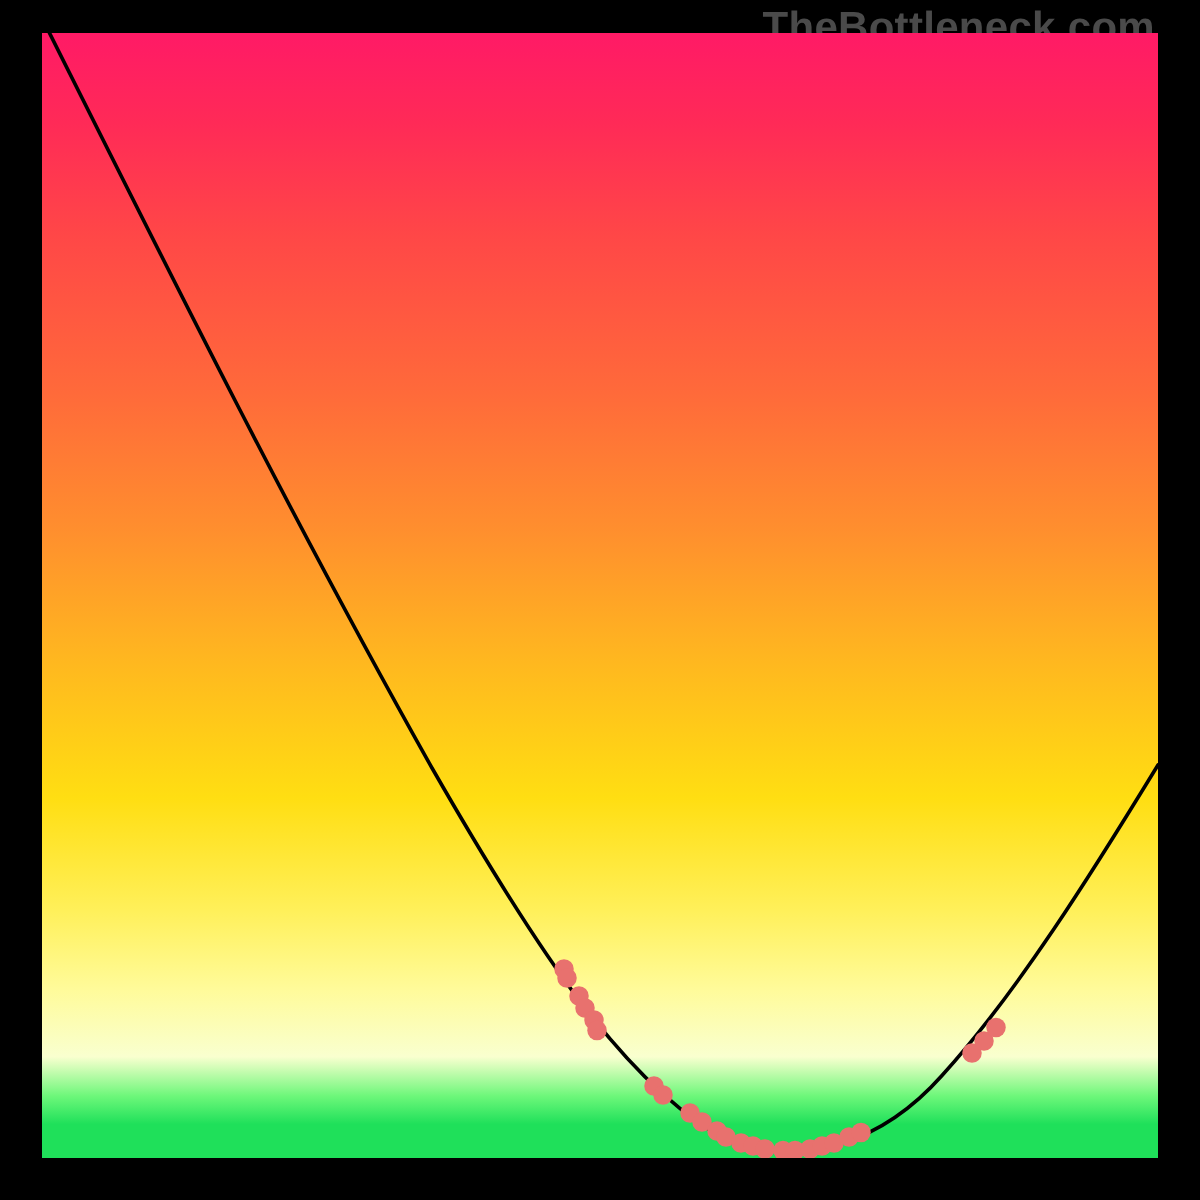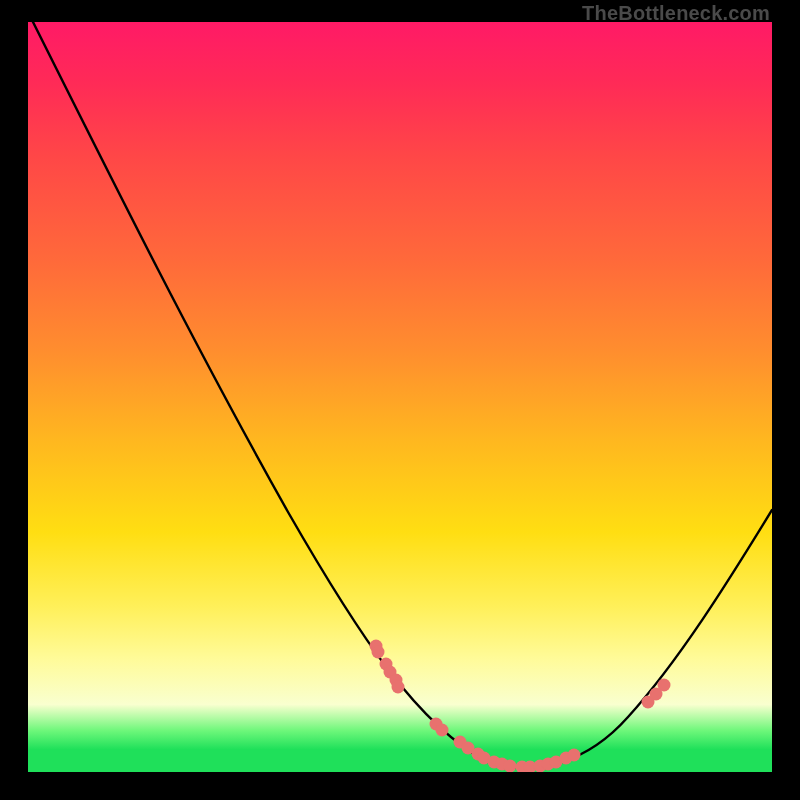--- a/index.html
+++ b/index.html
@@ -43,21 +43,21 @@
       #1fe05a 97%,
       #1fe05a 100%
     );
     overflow: hidden;
   }
   .watermark {
     position: absolute;
     top: 2px;
     right: 30px;
     color: #4a4a4a;
-    font-size: 20px;
+    font-size: 28px;
     font-weight: 600;
     letter-spacing: 0.2px;
     user-select: none;
   }
   svg.curve {
     position: absolute;
     left: 0;
     top: 0;
     width: 100%;
     height: 100%;

